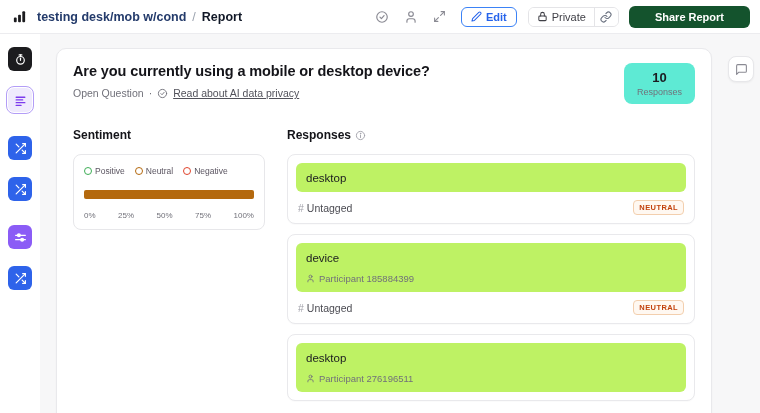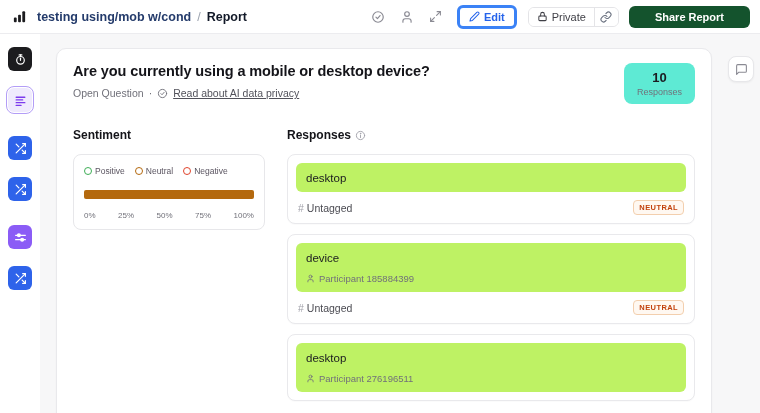--- a/index.html
+++ b/index.html
@@ -10,21 +10,21 @@
   .topbar { height:34px; background:#fff; border-bottom:1px solid #ececef; display:flex; align-items:center; padding:0 10px 0 12px; }
   .tb-left { display:flex; align-items:center; gap:10px; }
   .logo { display:flex; align-items:center; color:#1c1c1f; }
   .crumbs { display:flex; align-items:center; gap:6px; font-size:12.5px; font-weight:700; }
   .crumb-project { color:#243b6b; cursor:pointer; }
   .crumb-sep { color:#9ca3af; font-weight:400; }
   .crumb-page { color:#111827; }
   .tb-right { margin-left:auto; display:flex; align-items:center; gap:5px; }
   .ghost-ic { width:24px; height:22px; display:flex; align-items:center; justify-content:center; background:none; border:none; color:#8a8a93; cursor:pointer; border-radius:5px; }
   .btn { display:inline-flex; align-items:center; gap:4px; font-family:inherit; font-size:11px; border-radius:6px; cursor:pointer; }
-  .btn-edit { color:#2563eb; background:#fff; border:3px solid #3b82f6; padding:3px 9px; font-weight:600; margin:0 6px 0 4px; }
+  .btn-edit { color:#2563eb; background:#fff; border:1px solid #3b82f6; padding:3px 9px; font-weight:600; margin:0 6px 0 4px; }
   .private-group { display:flex; align-items:stretch; border:1px solid #e4e4e7; border-radius:6px; overflow:hidden; background:#fff; margin-right:5px; }
   .btn-private { border:none; background:#fff; display:flex; align-items:center; gap:4px; padding:3px 8px; font-size:11px; color:#3f3f46; cursor:pointer; font-family:inherit; }
   .btn-link { border:none; border-left:1px solid #e4e4e7; background:#fff; width:24px; display:flex; align-items:center; justify-content:center; color:#6b7280; cursor:pointer; }
   .btn-share { background:#14532d; color:#fff; border:none; padding:5px 26px; font-weight:600; }
 
   
   .app { display:flex; height:379px; }
   .sidebar { width:40px; background:#fff; padding-top:13px; display:flex; flex-direction:column; align-items:center; gap:17px; flex-shrink:0; }
   .side-ic { width:24px; height:24px; border-radius:6px; border:none; display:flex; align-items:center; justify-content:center; cursor:pointer; flex-shrink:0; padding:0; }
   .gap-top { margin-top:7px; }
@@ -76,21 +76,21 @@
 <header class="topbar">
   <div class="tb-left">
     <span class="logo">
       <svg width="15" height="15" viewBox="0 0 16 16" fill="currentColor">
           <rect x="2" y="9" width="3" height="5" rx="1"></rect>
           <rect x="6.5" y="6" width="3" height="8" rx="1"></rect>
           <rect x="11" y="2.5" width="3" height="11.5" rx="1"></rect>
         </svg>
     </span>
     <nav class="crumbs">
-      <span class="crumb-project">testing using/mob w/cond</span>
+      <span class="crumb-project">testing desk/mob w/cond</span>
       <span class="crumb-sep">/</span>
       <span class="crumb-page">Report</span>
     </nav>
   </div>
   <div class="tb-right">
     <button class="ghost-ic">
       <span>
           <svg width="14" height="14" viewBox="0 0 24 24" fill="none" stroke="currentColor" stroke-width="2" stroke-linecap="round" stroke-linejoin="round">
             <circle cx="12" cy="12" r="9"></circle>
             <polyline points="8.5 12.2 11 14.7 15.5 9.5"></polyline>

